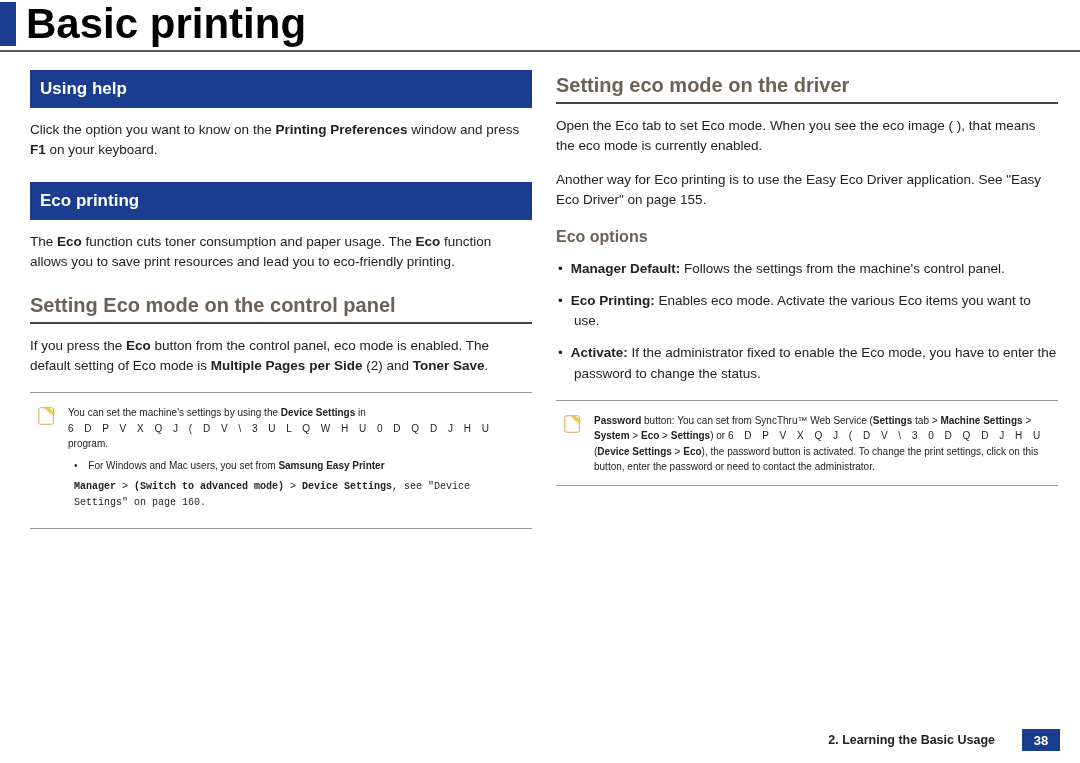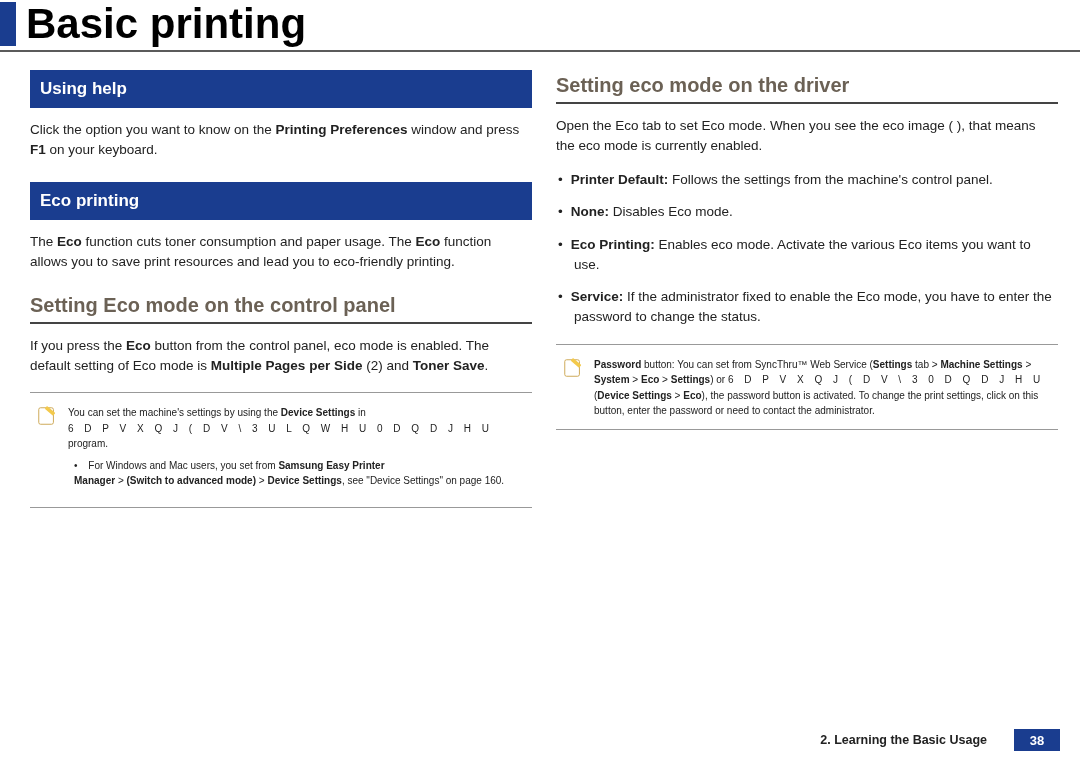--- a/index.html
+++ b/index.html
@@ -111,21 +111,21 @@
     font-size: 12.5px;
     display: flex;
     align-items: center;
     gap: 27px;
   }
   .footer-text { font-weight: bold; color: #222; }
   .page-num {
     background: #1a3d8f;
     color: #fff;
     font-weight: bold;
-    width: 46px;
+    width: 38px;
     height: 22px;
     display: flex;
     align-items: center;
     justify-content: center;
     font-size: 13px;
   }
   b { font-weight: bold; }
 </style>
 </head>
 <body>
@@ -165,39 +165,40 @@
       <div class="note-body">
         <div>
           <span>You can set the machine's settings by using the </span><b>Device Settings</b><span> in</span>
         </div>
         <div>
           <span class="spaced">6 D P V X Q J   ( D V \   3 U L Q W H U   0 D Q D J H U</span><span> program.</span>
         </div>
         <ul class="bullet-list">
           <li>
             <span>For Windows and Mac users, you set from </span><b>Samsung Easy Printer</b>
-            <div style="margin-top:0; padding-left:0;">
+            <div style="margin-top:6px; padding-left:0;font-family:Liberation Mono, monospace;">
               <b>Manager</b><span> &gt; </span><b>(Switch to advanced mode)</b><span> &gt; </span><b>Device Settings</b><span>, see "Device Settings" on page 160.</span>
             </div>
           </li>
         </ul>
       </div>
     </div>
   </div>
 
   <div class="col">
     <div class="h2" style="margin-top:0;">Setting eco mode on the driver</div>
     <div class="h2-rule"></div>
     <p>Open the Eco tab to set Eco mode. When you see the eco image (        ), that means the eco mode is currently enabled.</p>
-
+    <p>Another way for Eco printing is to use the Easy Eco Driver application. See "Easy Eco Driver" on page 155.</p>
+
+    <div class="h3">Eco options</div>
     <ul class="eco-list">
-      <li><b>Printer Default:</b><span> Follows the settings from the machine's control panel.</span></li>
-      <li><b>None:</b><span> Disables Eco mode.</span></li>
+      <li><b>Manager Default:</b><span> Follows the settings from the machine's control panel.</span></li>
       <li><b>Eco Printing:</b><span> Enables eco mode. Activate the various Eco items you want to use.</span></li>
-      <li><b>Service:</b><span> If the administrator fixed to enable the Eco mode, you have to enter the password to change the status.</span></li>
+      <li><b>Activate:</b><span> If the administrator fixed to enable the Eco mode, you have to enter the password to change the status.</span></li>
     </ul>
 
     <div class="note-box">
       <div class="note-icon">
         <svg viewBox="0 0 24 24" width="22" height="22">
           <rect x="3" y="3" width="16" height="18" rx="2" fill="#fff" stroke="#c9a24a" stroke-width="1"></rect>
           <rect x="12" y="1" width="12" height="4" rx="1" fill="#f3c94b" transform="rotate(40 12 1)"></rect>
         </svg>
       </div>
       <div class="note-body">

